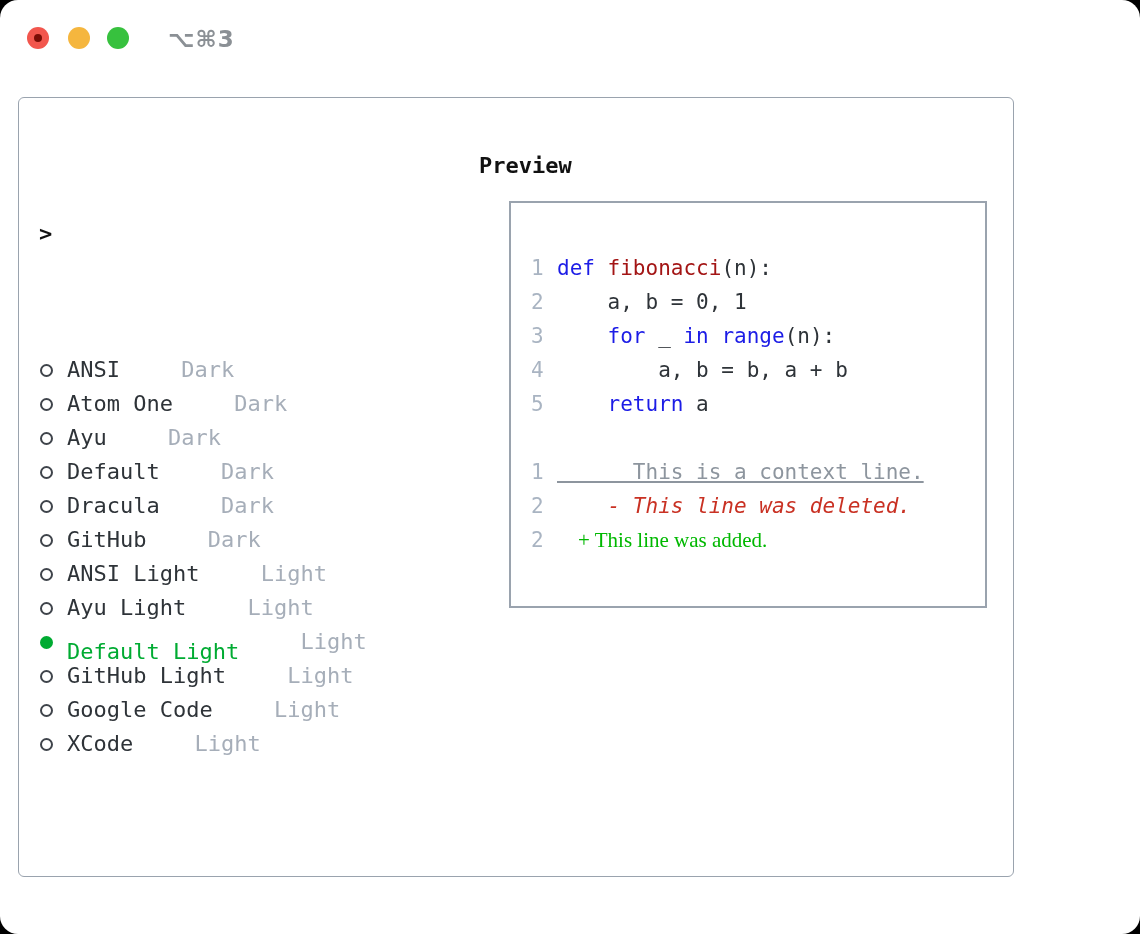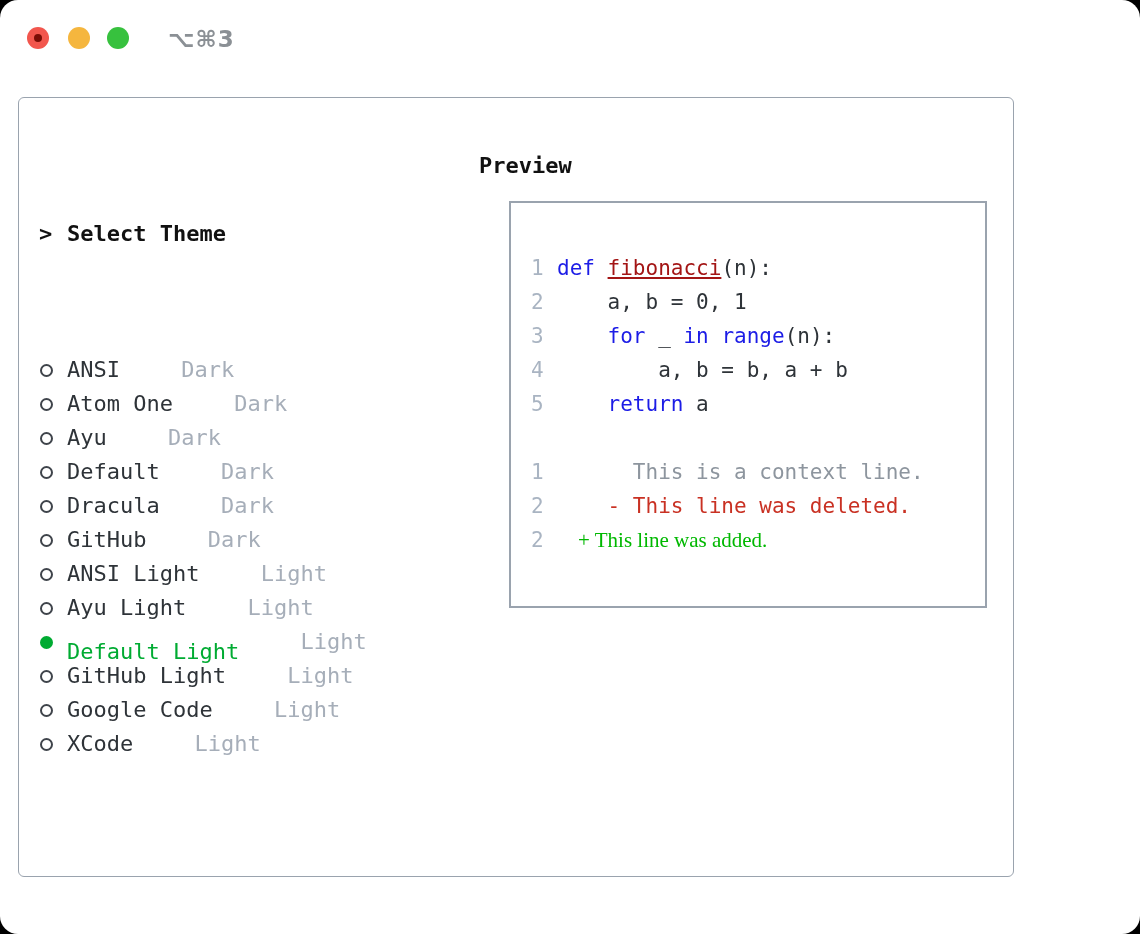--- a/index.html
+++ b/index.html
@@ -78,24 +78,24 @@
   .code-area {
     position: absolute; left: 20px; top: 48px; right: 4px;
     font-size: 21px; line-height: 34px; white-space: pre;
   }
   .code-line { height: 34px; display: flex; }
   .ln {
     display: inline-block; width: 26px; flex: 0 0 26px;
     color: var(--line_number_gray);
   }
   .tok-kw  { color: var(--keyword_blue); }
-  .tok-fn  { color: var(--function_red); text-decoration: underline; }
+  .tok-fn  { color: var(--function_red); }
   .tok-pl  { color: var(--text_dark); }
-  .tok-ctx { color: var(--context_gray); }
-  .tok-del { color: var(--deleted_red); }
+  .tok-ctx { color: var(--context_gray); text-decoration: underline; }
+  .tok-del { color: var(--deleted_red); font-style: italic; }
   .tok-add { color: var(--added_green); font-family: Liberation Serif, serif; }
 </style>
 </head>
 <body>
 
 <div class="window">
 
   <div class="titlebar">
     <div class="traffic red">
       <div class="inner-dot"></div>
@@ -103,21 +103,20 @@
     <div class="traffic yellow"></div>
     <div class="traffic green"></div>
     <div class="window-title">⌥⌘3</div>
   </div>
 
   <div class="panel">
 
     <div class="left-col">
       <div class="row">
         <span class="marker-cell"><span class="prefix">&gt;</span></span>
-        <span class="section-header">Select Theme</span>
       </div>
 
       <div id="theme-list"><div class="row"><span class="marker-cell"><span class="radio"></span></span><span class="theme-name">ANSI</span><span class="theme-tag"> Dark</span></div><div class="row"><span class="marker-cell"><span class="radio"></span></span><span class="theme-name">Atom One</span><span class="theme-tag"> Dark</span></div><div class="row"><span class="marker-cell"><span class="radio"></span></span><span class="theme-name">Ayu</span><span class="theme-tag"> Dark</span></div><div class="row"><span class="marker-cell"><span class="radio"></span></span><span class="theme-name">Default</span><span class="theme-tag"> Dark</span></div><div class="row"><span class="marker-cell"><span class="radio"></span></span><span class="theme-name">Dracula</span><span class="theme-tag"> Dark</span></div><div class="row"><span class="marker-cell"><span class="radio"></span></span><span class="theme-name">GitHub</span><span class="theme-tag"> Dark</span></div><div class="row"><span class="marker-cell"><span class="radio"></span></span><span class="theme-name">ANSI Light</span><span class="theme-tag"> Light</span></div><div class="row"><span class="marker-cell"><span class="radio"></span></span><span class="theme-name">Ayu Light</span><span class="theme-tag"> Light</span></div><div class="row"><span class="marker-cell"><span class="radio on"></span></span><span class="theme-name selected">Default Light</span><span class="theme-tag"> Light</span></div><div class="row"><span class="marker-cell"><span class="radio"></span></span><span class="theme-name">GitHub Light</span><span class="theme-tag"> Light</span></div><div class="row"><span class="marker-cell"><span class="radio"></span></span><span class="theme-name">Google Code</span><span class="theme-tag"> Light</span></div><div class="row"><span class="marker-cell"><span class="radio"></span></span><span class="theme-name">XCode</span><span class="theme-tag"> Light</span></div></div>
 
       <div class="spacer"></div>
 
       
 
       
 

